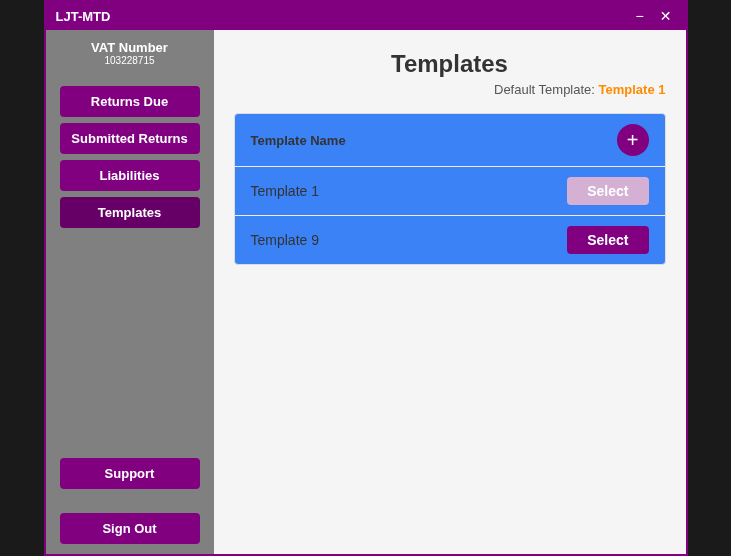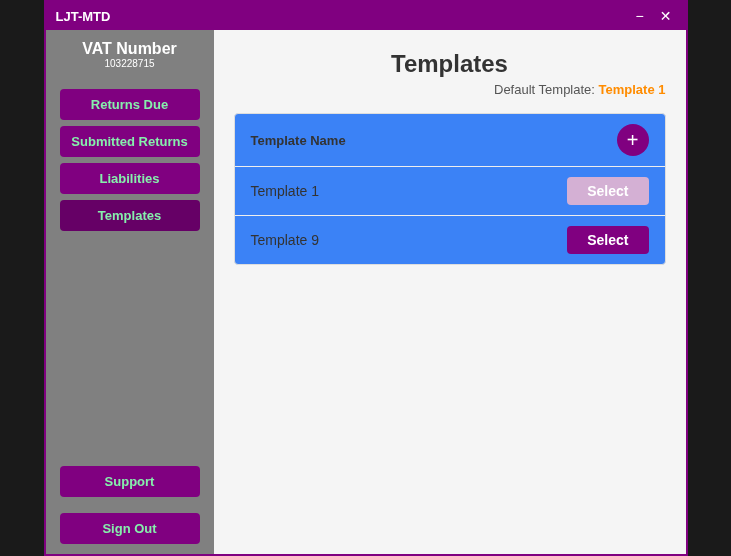--- a/index.html
+++ b/index.html
@@ -60,53 +60,53 @@
       align-items: center;
       padding: 10px 8px;
       flex-shrink: 0;
     }
     .vat-section {
       text-align: center;
       color: white;
       margin-bottom: 20px;
     }
     .vat-label {
-      font-size: 16px;
+      font-size: 13px;
       font-weight: bold;
     }
     .vat-number {
       font-size: 10px;
     }
     .sidebar-nav {
       display: flex;
       flex-direction: column;
       gap: 6px;
       width: 100%;
       align-items: center;
       margin-bottom: 10px;
     }
     .nav-btn {
       background: #800080;
-      color: #86efac;
+      color: #ffffff;
       border: none;
       border-radius: 4px;
       padding: 8px 10px;
       width: 140px;
       font-size: 13px;
       font-weight: bold;
       cursor: pointer;
       text-align: center;
     }
     .nav-btn.active {
       background: #660066;
     }
     .sidebar-bottom {
       display: flex;
       flex-direction: column;
-      gap: 16px;
+      gap: 24px;
       width: 100%;
       align-items: center;
       margin-top: auto;
       padding-top: 10px;
     }
     .main-content {
       flex: 1;
       background: #f5f5f5;
       display: flex;
       flex-direction: column;

